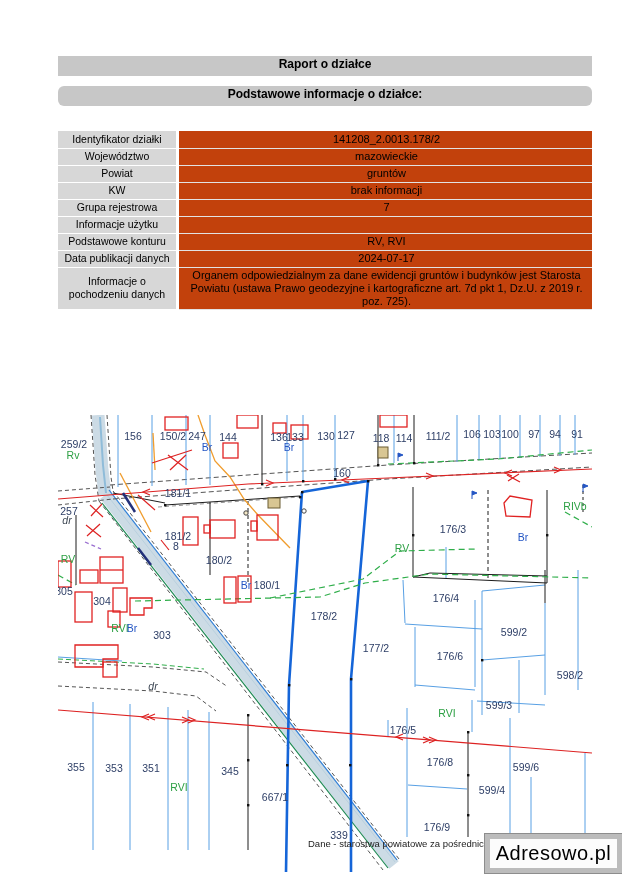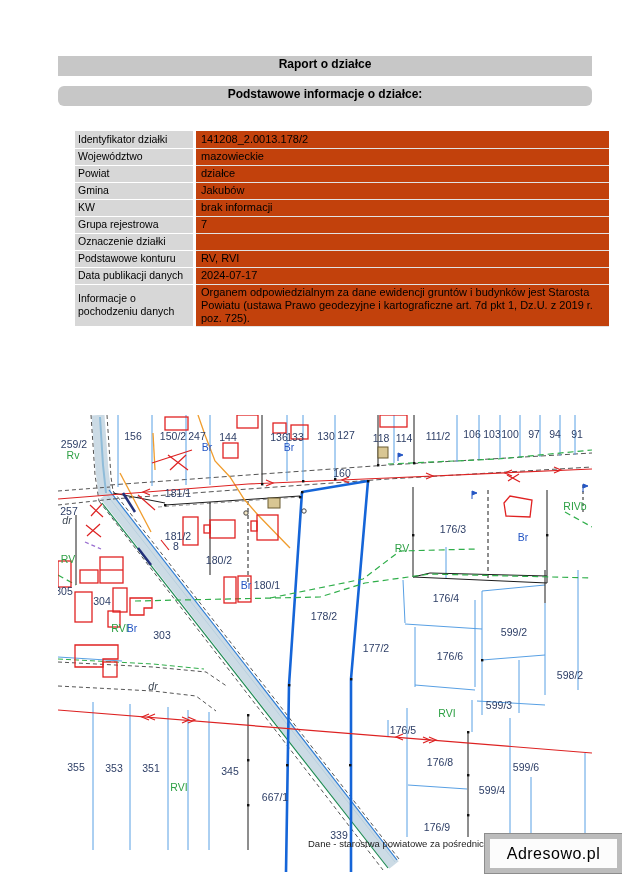--- a/index.html
+++ b/index.html
@@ -2,40 +2,40 @@
 <html><head>
 <meta charset="utf-8">
 <style>
   html,body{margin:0;padding:0;background:#fff;}
   .page{position:relative;width:622px;height:880px;background:#ffffff;
         font-family:"Liberation Sans",sans-serif;overflow:hidden;}
   .bar{position:absolute;left:58px;width:534px;height:20px;background:#c7c7c7;
        font-size:12px;font-weight:bold;text-align:center;line-height:16px;color:#000;}
   #bar-title{top:56px;}
   #bar-subtitle{top:86px;border-radius:6px;}
-  .info-table{position:absolute;left:75px;top:131px;width:534px;border-collapse:collapse;
-              font-size:11px;color:#000;}
+  .info-table{position:absolute;left:58px;top:131px;width:534px;border-collapse:collapse;
+              font-size:11px;color:#000;text-align:center;}
   .info-table td{vertical-align:middle;padding:1px 3px;line-height:13px;}
   .info-table td.lbl{width:112px;background:#d7d7d7;border-bottom:1px solid #ffffff;}
   .info-table td.val{background:#c2410c;border-bottom:1px solid #e2e2e2;border-left:3px solid #ffffff;padding-left:5px;}
   .info-table tr{height:17px;}
   .map-wrap{position:absolute;left:58px;top:415px;width:534px;height:457px;background:#fff;}
   .map-wrap svg{display:block;}
   .lbl{text-anchor:middle;dominant-baseline:middle;font-family:"Liberation Sans",sans-serif;
        font-size:10.5px;}
   .lbl-parcel{fill:#2d3e66;}
   .lbl-use{fill:#2da044;}
   .lbl-building{fill:#2456c4;}
   .lbl-road{fill:#3c4653;font-style:italic;}
   #attribution{position:absolute;left:308px;top:838px;font-size:9.5px;color:#222;
                white-space:nowrap;z-index:2;}
   #watermark{position:absolute;left:485px;top:834px;width:137px;height:39px;box-sizing:border-box;
              background:#fcfcfc;border:5px solid #bcbcbc;outline:1px solid #8d8d8d;
              display:flex;align-items:center;justify-content:center;z-index:5;}
-  #watermark span{font-size:16px;color:#000;letter-spacing:0.5px;}
+  #watermark span{font-size:20px;color:#000;letter-spacing:0.5px;}
 </style>
 </head>
 <body>
 
 <div class="page">
 
   <div class="bar" id="bar-title">Raport o działce</div>
   <div class="bar" id="bar-subtitle">Podstawowe informacje o działce:</div>
 
   <table class="info-table">
@@ -43,36 +43,32 @@
         <tr>
           <td class="lbl">Identyfikator działki</td>
           <td class="val">141208_2.0013.178/2</td>
         </tr>
         <tr>
           <td class="lbl">Województwo</td>
           <td class="val">mazowieckie</td>
         </tr>
         <tr>
           <td class="lbl">Powiat</td>
-          <td class="val">działce</td>
-        </tr>
-        <tr>
-          <td class="lbl">Gmina</td>
-          <td class="val">Jakubów</td>
+          <td class="val">gruntów</td>
         </tr>
         <tr>
           <td class="lbl">KW</td>
           <td class="val">brak informacji</td>
         </tr>
         <tr>
           <td class="lbl">Grupa rejestrowa</td>
           <td class="val">7</td>
         </tr>
         <tr>
-          <td class="lbl">Oznaczenie działki</td>
+          <td class="lbl">Informacje użytku</td>
           <td class="val"></td>
         </tr>
         <tr>
           <td class="lbl">Podstawowe konturu</td>
           <td class="val">RV, RVI</td>
         </tr>
         <tr>
           <td class="lbl">Data publikacji danych</td>
           <td class="val">2024-07-17</td>
         </tr>

